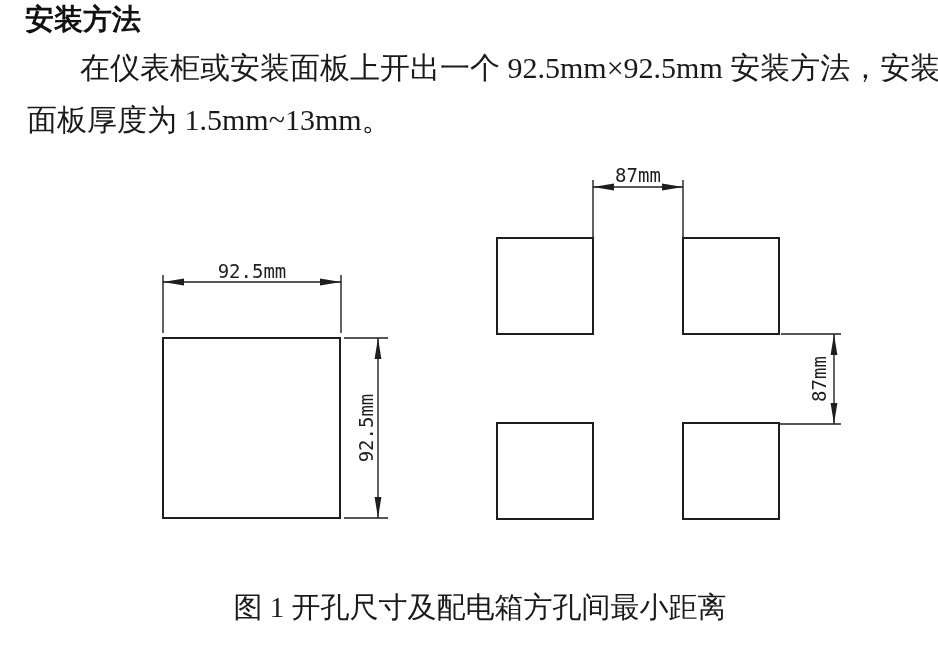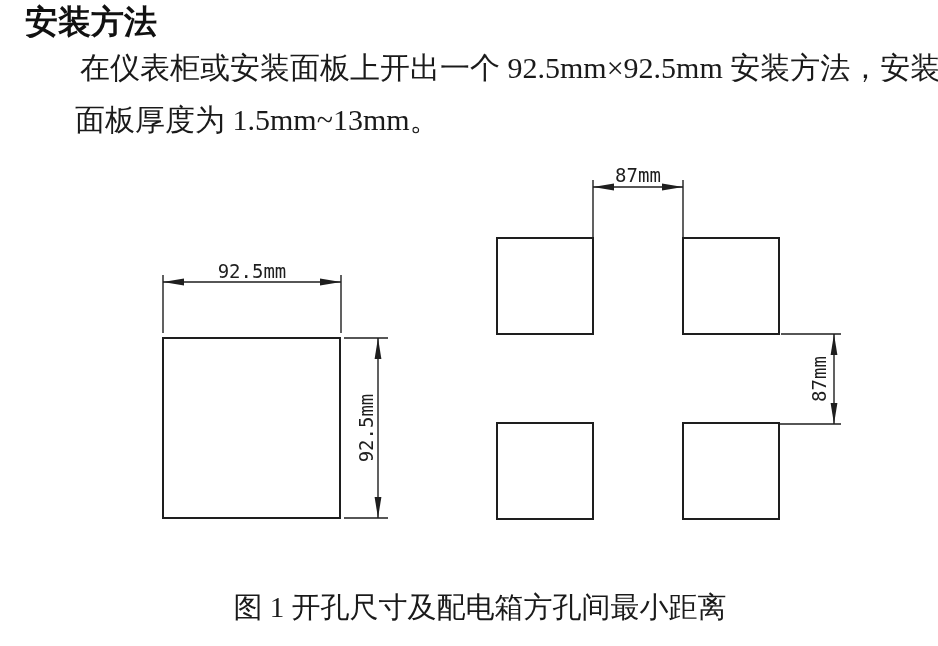--- a/index.html
+++ b/index.html
@@ -13,21 +13,21 @@
     height: 646px;
     background: #ffffff;
     overflow: hidden;
     font-family: "Liberation Serif", "DejaVu Serif", serif;
     color: #1a1a1a;
   }
   .doc-title {
     position: absolute;
     left: 25px;
     top: 0px;
-    font-size: 33px;
+    font-size: 29px;
     font-weight: bold;
     letter-spacing: 0px;
     font-family: "Liberation Sans", "DejaVu Sans", sans-serif;
     color: #111111;
     white-space: nowrap;
   }
   .para-line1 {
     position: absolute;
     left: 80px;
     top: 48px;
@@ -38,21 +38,20 @@
     white-space: nowrap;
     color: #1a1a1a;
   }
   .para-line2 {
     position: absolute;
     left: 27px;
     top: 100px;
     font-size: 30px;
     white-space: nowrap;
     color: #1a1a1a;
-    margin-left: 48px;
   }
   .figure-svg {
     position: absolute;
     left: 0;
     top: 160px;
     width: 938px;
     height: 400px;
   }
   .figure-caption {
     position: absolute;

